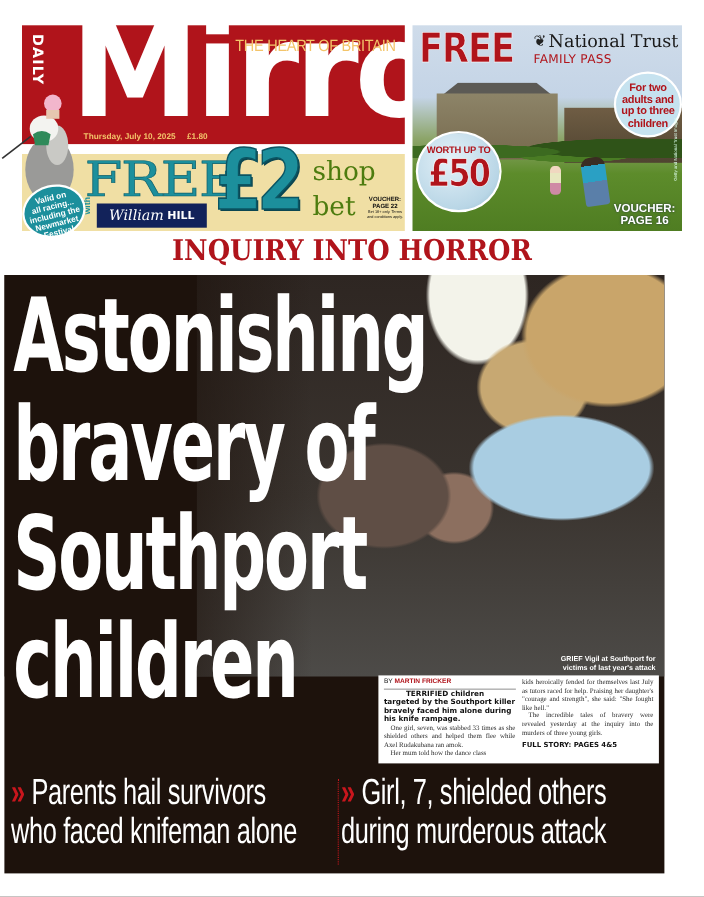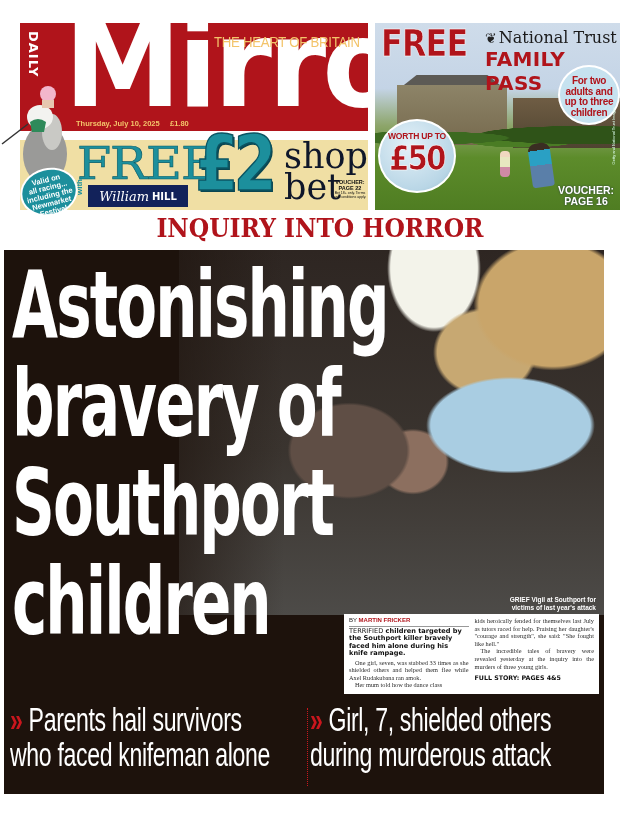--- a/index.html
+++ b/index.html
@@ -62,22 +62,22 @@
   .wh-hill { font-weight: 900; font-size: 10px; font-family: "DejaVu Sans", sans-serif; }
   .two-pound {
     position: absolute; left: 175px; top: -14px;
     font-family: "DejaVu Sans", sans-serif; font-weight: 900; font-size: 76px;
     color: #1c8f9c; letter-spacing: -6px; line-height: 1;
     -webkit-text-stroke: 1.5px #0b5563;
     text-shadow: 2px 2px 0 #0b4651;
     transform: scaleX(0.82); transform-origin: left center;
   }
   .shop-bet {
-    position: absolute; left: 264px; top: 1px; color: #0f172a;
-    font-family: "DejaVu Serif", serif; font-size: 35px; line-height: 31px;
+    position: absolute; left: 264px; top: 1px; color: #4d7c0f;
+    font-family: "DejaVu Serif", serif; font-size: 24px; line-height: 31px;
   }
   .shop-bet .bet { display: block; }
   .voucher-small {
     position: absolute; left: 312px; top: 39px; width: 36px;
     font-size: 5.5px; font-weight: 900; color: #111; text-align: center; line-height: 6px;
   }
   .voucher-small .tiny { font-weight: normal; font-size: 3.5px; line-height: 4px; display: block; }
 
   
   .jockey {
@@ -124,21 +124,21 @@
     -webkit-text-stroke: 0.5px #fff;
   }
   .nt-logo {
     position: absolute; left: 110px; top: 5px;
     font-family: "DejaVu Serif", serif; font-size: 16px; color: #1a1a1a;
     white-space: nowrap; display: flex; align-items: center; gap: 2px;
   }
   .nt-leaf { font-size: 14px; color: #222; }
   .nt-pass {
     position: absolute; left: 110px; top: 24px;
-    font-family: "DejaVu Sans", sans-serif; font-weight: 700; font-size: 20px;
+    font-family: "DejaVu Sans", sans-serif; font-weight: 400; font-size: 11px;
     color: #b0141b; letter-spacing: 0.3px;
   }
   .nt-bubble {
     position: absolute; left: 183px; top: 42px; width: 62px; height: 60px;
     border-radius: 50%; background: #c6e2ef; border: 2px solid #fff;
     color: #b0141b; font-weight: bold; font-size: 10px; line-height: 10.5px;
     text-align: center; padding-top: 9px;
     font-family: "Liberation Sans", sans-serif; letter-spacing: -0.3px;
   }
   .nt-worth {
@@ -222,21 +222,21 @@
   
   .copybox {
     position: absolute; left: 340px; top: 364px; width: 255px; height: 80px;
     background: #ffffff; padding: 3px 5px; display: flex; gap: 6px;
     font-family: "Liberation Serif", serif; color: #2b2b2b;
   }
   .copy-col { width: 120px; font-size: 6.3px; line-height: 7.6px; }
   .byline { font-family: "Liberation Sans", sans-serif; font-size: 6px; color: #222; border-bottom: 0.5px solid #999; padding-bottom: 1px; margin-bottom: 1px; }
   .byline b { color: #b0141b; font-weight: 900; }
   .lede { font-family: "DejaVu Sans", sans-serif; font-weight: bold; font-size: 6.6px; line-height: 7.5px; color: #111; margin-bottom: 1px; }
-  .lede .caps { font-weight: 400; }
+  .lede .caps { font-weight: 700; margin-left: 20px; }
   .para { text-indent: 6px; text-align: justify; }
   .fullstory { font-family: "DejaVu Sans", sans-serif; font-weight: 900; font-size: 6.3px; margin-top: 4px; color: #111; }
 
   
   .subheads {
     position: absolute; left: 0; top: 452px; width: 600px; height: 92px;
     display: flex;
   }
   .subhead {
     position: relative; width: 300px; padding-left: 6px; color: #fff;

